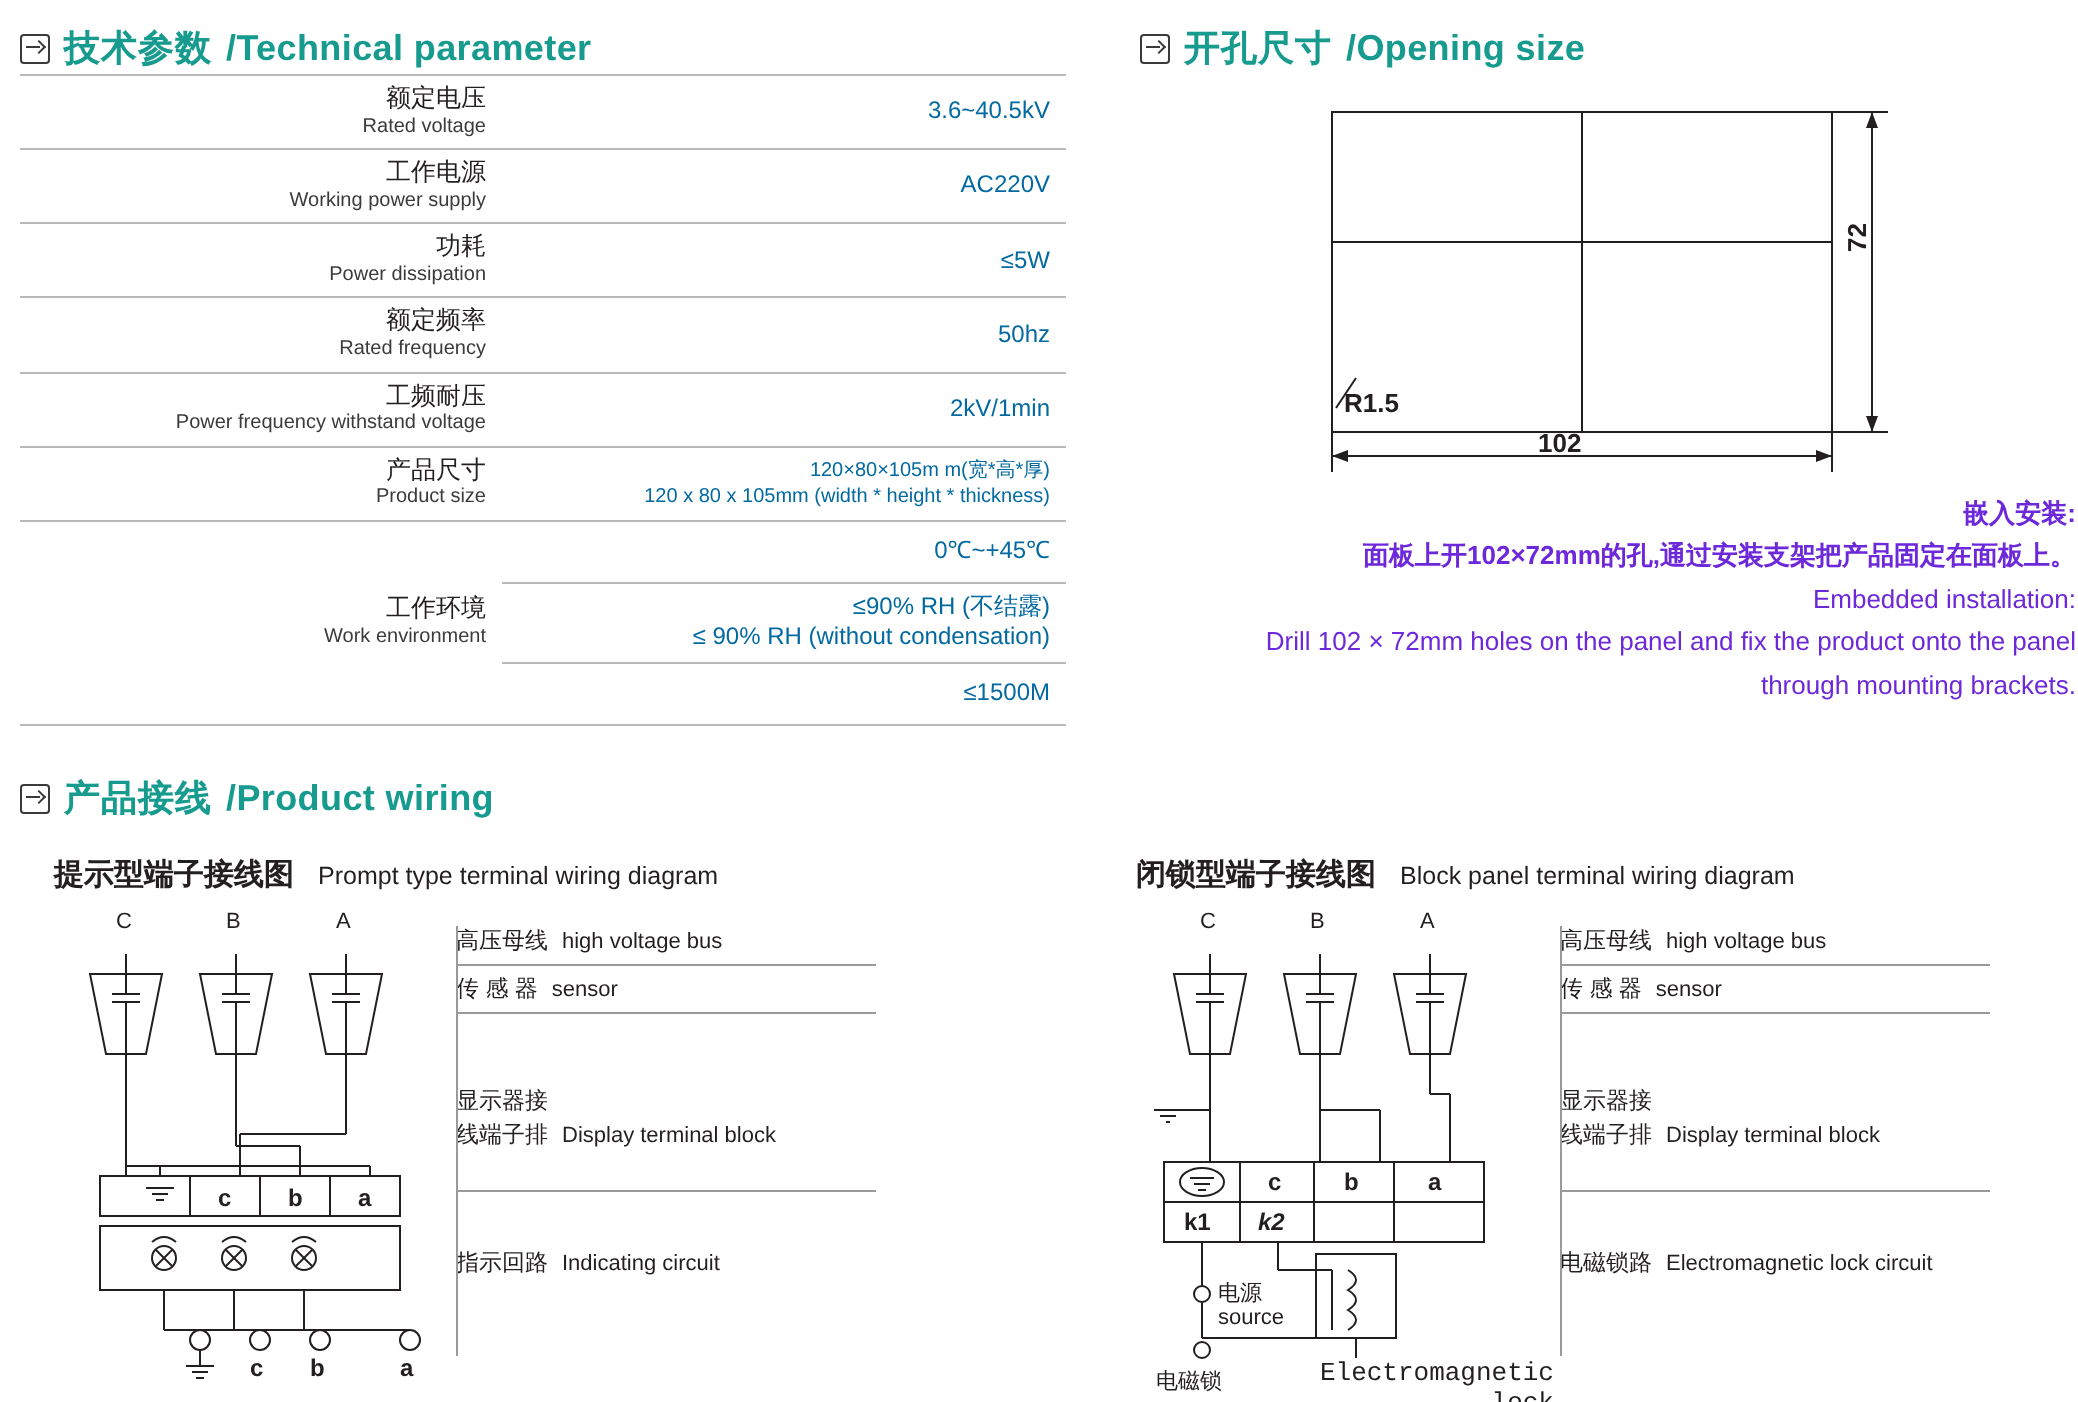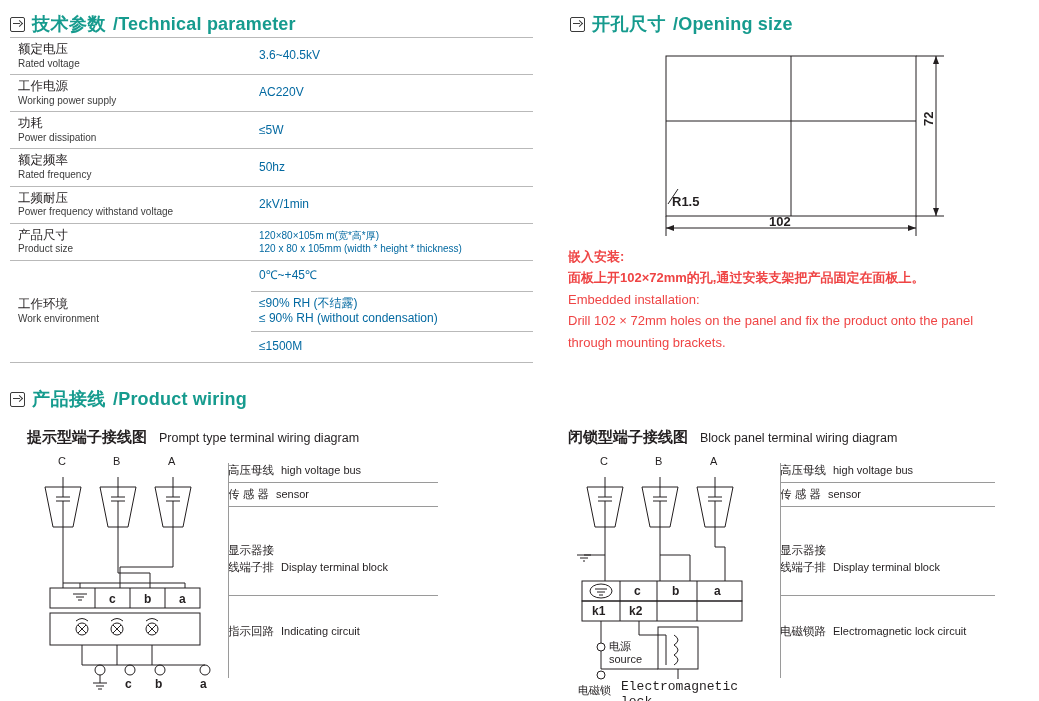--- a/index.html
+++ b/index.html
@@ -12,20 +12,21 @@
     background: #ffffff;
     font-family: "Liberation Sans", sans-serif;
     color: #231f20;
     position: relative;
     overflow: hidden;
   }
   .page {
     position: relative;
     width: 1039px;
     height: 701px;
+    text-align: right;
   }
 
   
   .sec-head {
     position: absolute;
     display: flex;
     align-items: center;
     gap: 7px;
     white-space: nowrap;
   }
@@ -120,21 +121,21 @@
     width: 460px;
     height: 200px;
   }
   .install-text {
     position: absolute;
     left: 568px;
     top: 246px;
     width: 470px;
     font-size: 13px;
     line-height: 1.65;
-    color: #ef4444;
+    color: #6d28d9;
   }
   .install-text .b { font-weight: bold; }
   .install-text .row { white-space: nowrap; }
 
   
   .wiring-title {
     position: absolute;
     display: flex;
     align-items: baseline;
     gap: 12px;
@@ -504,21 +505,21 @@
 
     <div style="position:absolute; left:38px; top:0px; font-size:11px;">C</div>
     <div style="position:absolute; left:93px; top:0px; font-size:11px;">B</div>
     <div style="position:absolute; left:148px; top:0px; font-size:11px;">A</div>
 
     <div style="position:absolute; left:72px; top:129px; font-size:12px; font-weight:bold;">c</div>
     <div style="position:absolute; left:110px; top:129px; font-size:12px; font-weight:bold;">b</div>
     <div style="position:absolute; left:152px; top:129px; font-size:12px; font-weight:bold;">a</div>
 
     <div style="position:absolute; left:30px; top:149px; font-size:12px; font-weight:bold;">k1</div>
-    <div style="position:absolute; left:67px; top:149px; font-size:12px; font-weight:bold;">k2</div>
+    <div style="position:absolute; left:67px; top:149px; font-size:12px; font-weight:bold;font-style:italic;">k2</div>
 
     <div style="position:absolute; left:47px; top:184px; font-size:11px;">电源</div>
     <div style="position:absolute; left:47px; top:198px; font-size:11px;">source</div>
 
     <div style="position:absolute; left:16px; top:228px; font-size:11px;">电磁锁</div>
     <div style="position:absolute; left:59px; top:224px; font-size:13px;font-family:Liberation Mono, monospace;">Electromagnetic lock</div>
   </div>
 
   <div class="legend" style="left:780px; top:463px; width:250px;">
     <div class="line" style="padding-bottom:4px;">

